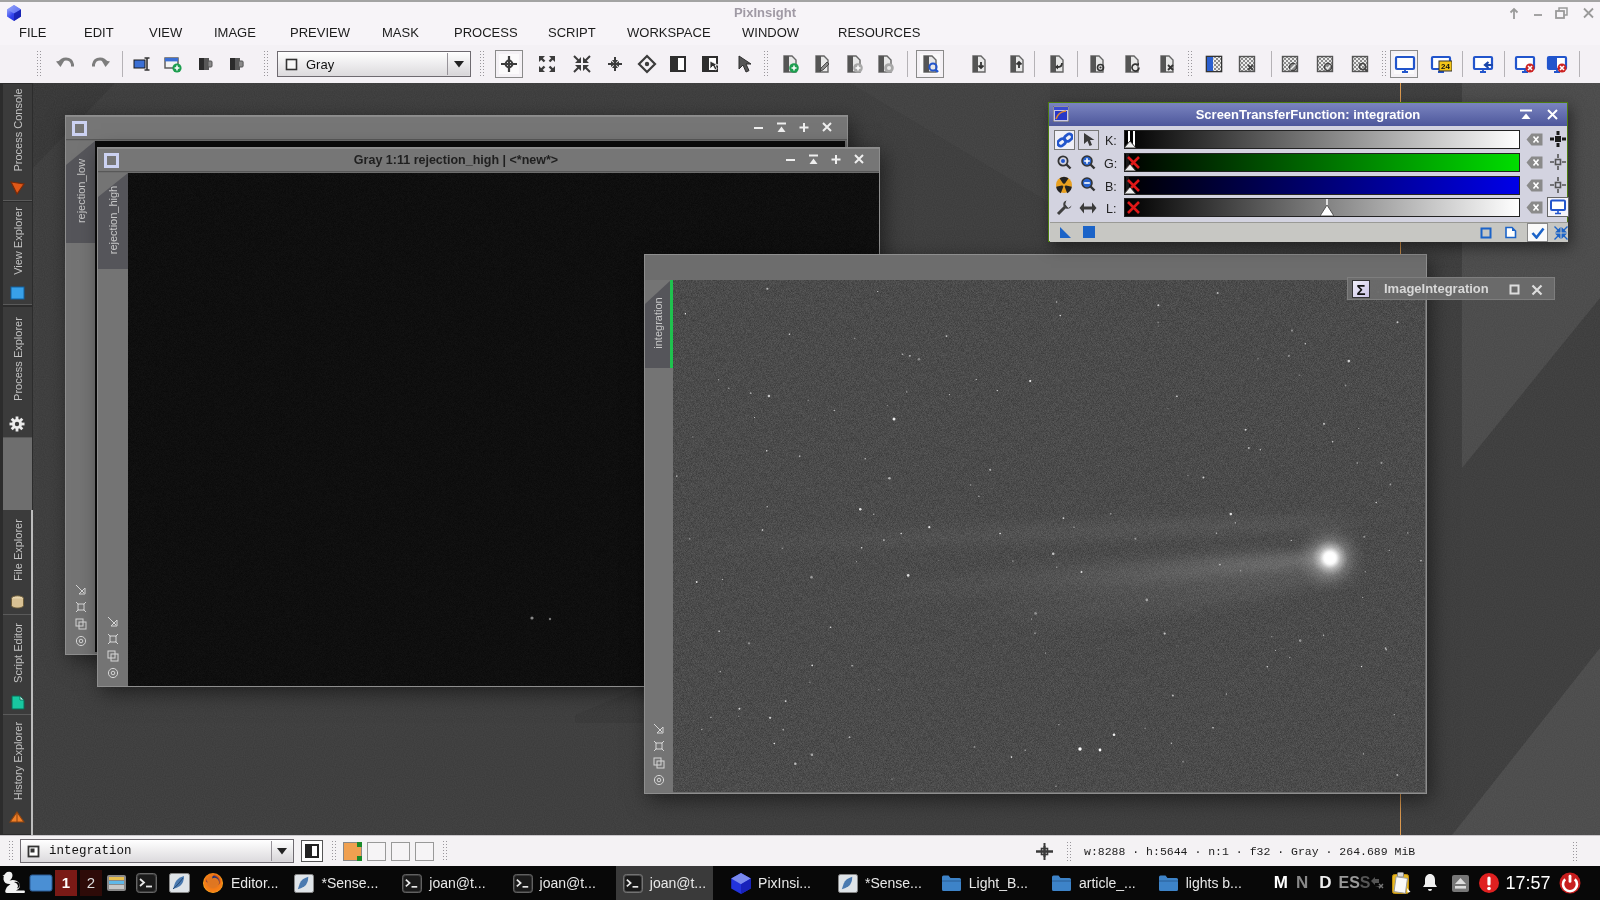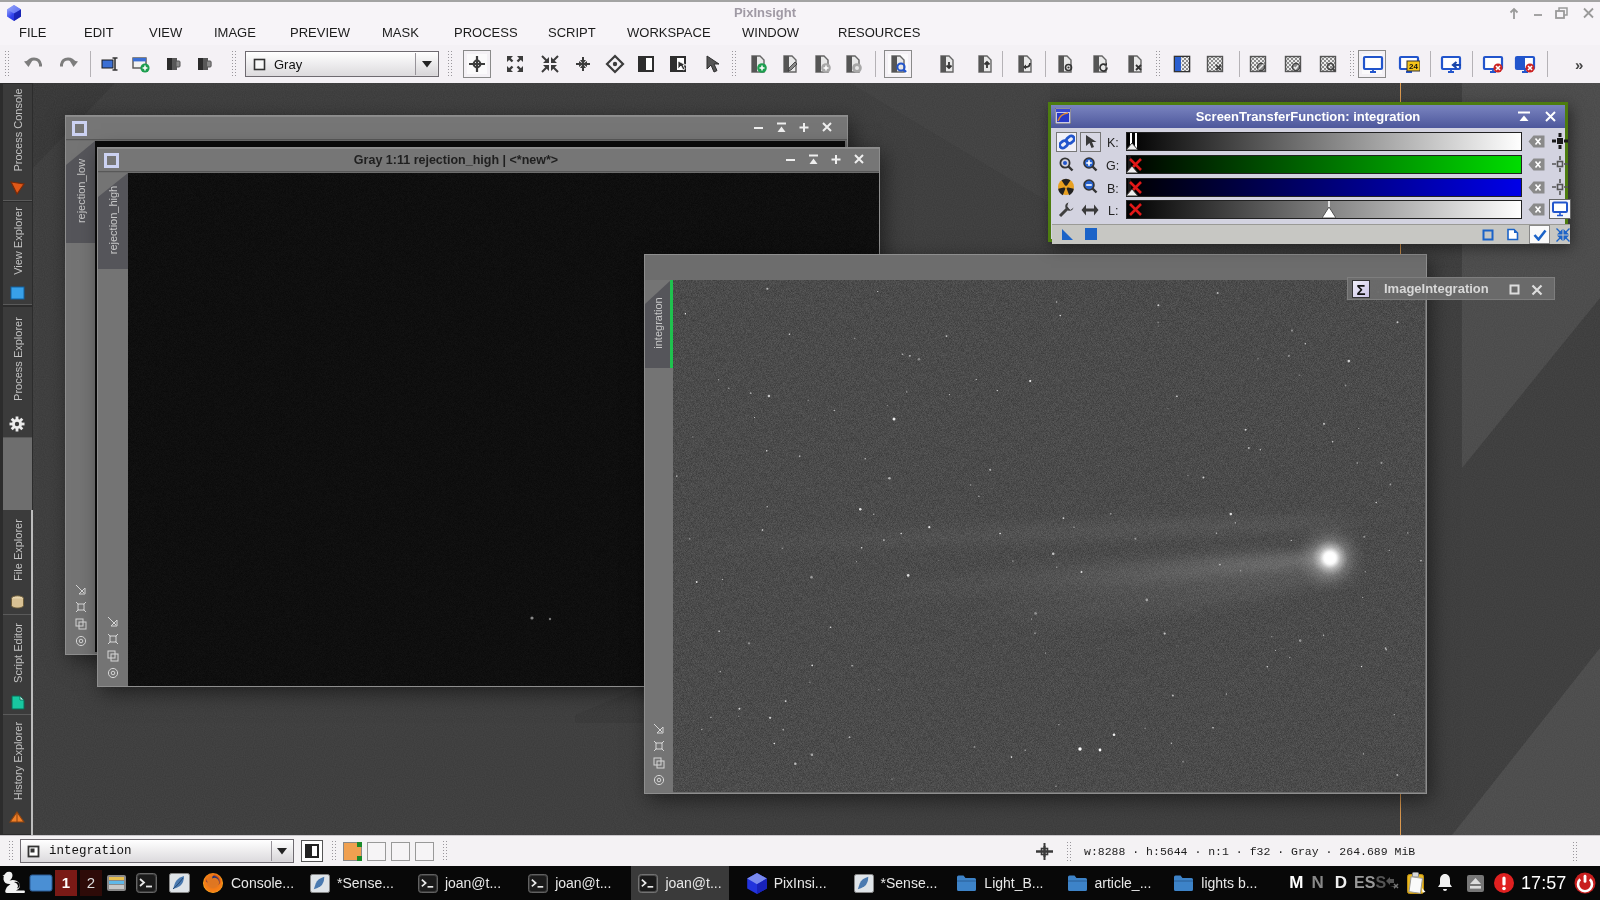--- a/index.html
+++ b/index.html
@@ -12,21 +12,21 @@
   background:#f7f4f8; border-top:2px solid #a3a3a3; }
 #titlebar .appicon { position:absolute; left:7px; top:3px; }
 #titlebar .title { position:absolute; left:0; width:1530px; top:3px; text-align:center;
   color:#a09aa5; font-weight:bold; font-size:13px; }
 
 #menubar { position:absolute; left:0; top:21px; width:1600px; height:24px;
   background:#f7f4f8; color:#1b1b1b; font-size:13px; }
 #menubar span { display:inline-block; }
 
 #toolbar { position:absolute; left:0; top:45px; width:1600px; height:38px;
-  background:#f4f1f5; display:flex; align-items:center; }
+  background:#f4f1f5; display:flex; align-items:center;padding-left:32px; }
 .tbsep { width:1px; height:26px; background:#b5b2b6; flex:none; }
 .handle { width:5px; height:28px; flex:none;
   background-image:radial-gradient(circle, #9a979c 34%, transparent 36%);
   background-size:3px 3px; }
 .ticon { width:20px; height:20px; position:relative; flex:none; }
 .ticon svg { position:absolute; left:0; top:0; }
 .tsel { outline:1px solid #8a8a8a; outline-offset:3px; background:#fbfafb; }
 
 
 #workspace { position:absolute; left:0; top:83px; width:1600px; height:752px;
@@ -48,21 +48,21 @@
 .iwin .tbar .wbtns { position:absolute; right:8px; top:3px; }
 .sidebar { position:absolute; left:0; top:25px; bottom:0; width:30px; background:#747474; }
 .stab { position:absolute; left:0; top:0; width:100%; background:#55555a;
   clip-path:polygon(100% 0, 100% 100%, 0 100%, 0 24px); }
 .stab span { display:block; transform:rotate(-90deg); color:#c8c8c8; font-size:11px; white-space:nowrap; }
 .sicons { position:absolute; left:0; bottom:4px; width:100%; color:#d5d5d5; }
 .sicons div { height:17px; text-align:center; }
 
 
 #stf { position:absolute; left:1048px; top:19px; width:520px; height:140px; z-index:5;
-  background:#d3d3e0; border:3px solid #4d7c0f; box-shadow:3px 5px 14px rgba(0,0,0,0.5); }
+  background:#d3d3e0; border:1px solid #4d7c0f; box-shadow:3px 5px 14px rgba(0,0,0,0.5); }
 #stf .stftitle { position:absolute; left:0; top:0; width:100%; height:23px;
   background:linear-gradient(#7a84c0,#4d579b); color:#fff; font-weight:bold; font-size:13px;
   text-align:center; line-height:23px; }
 .stfbar { position:absolute; left:75px; width:396px; height:19px; border:1px solid #222; }
 
 
 #imgint { position:absolute; left:1347px; top:194px; width:208px; height:23px; z-index:6;
   background:rgba(108,108,108,0.92); border:1px solid #7e7e7e;
   color:#d8d8d8; font-weight:bold; font-size:13px; }
 
@@ -1077,21 +1077,21 @@
           <radialGradient id="ffg" cx="0.5" cy="0.45">
             <stop offset="0" stop-color="#1a2f7a"></stop>
             <stop offset="0.55" stop-color="#20337a"></stop>
             <stop offset="0.72" stop-color="#e85d10"></stop>
             <stop offset="1" stop-color="#ffb020"></stop>
           </radialGradient>
         </defs>
         <circle cx="11" cy="11" r="10" fill="url(#ffg)"></circle>
         <path d="M4 4 Q8 1.5 12.5 2.5 Q10 4 10 6.5 Q13 5 15.5 7 Q18 9.5 16.5 13 Q19 11.5 19.5 8.5 Q21 12 19.5 15.5 Q17 20 11.5 20.4 Q5 20.5 2.6 15 Q1.5 11.5 2.8 8 Q3.5 10 5.5 10.5 Q4 7.5 4 4z" fill="#f57e17" opacity="0.9"></path>
       </svg>
-    <span style="margin-left:7px">Console...</span>
+    <span style="margin-left:7px">Editor...</span>
   </div>
   <div class="titem" style="margin-left:2px">
     <svg width="20" height="19" viewBox="0 0 21 20">
         <rect x="0.5" y="0.5" width="20" height="19" rx="2" fill="#dfe4e8" stroke="#888"></rect>
         <path d="M15 3 Q8 5 6 10 Q5 13 4 16 Q8 15 11 13 Q15 10 15 3z" fill="#4a7ab0"></path>
       </svg>
     <span style="margin-left:7px">*Sense...</span>
   </div>
   <div class="titem" style="margin-left:10px">
     <svg width="20" height="19" viewBox="0 0 21 20">

